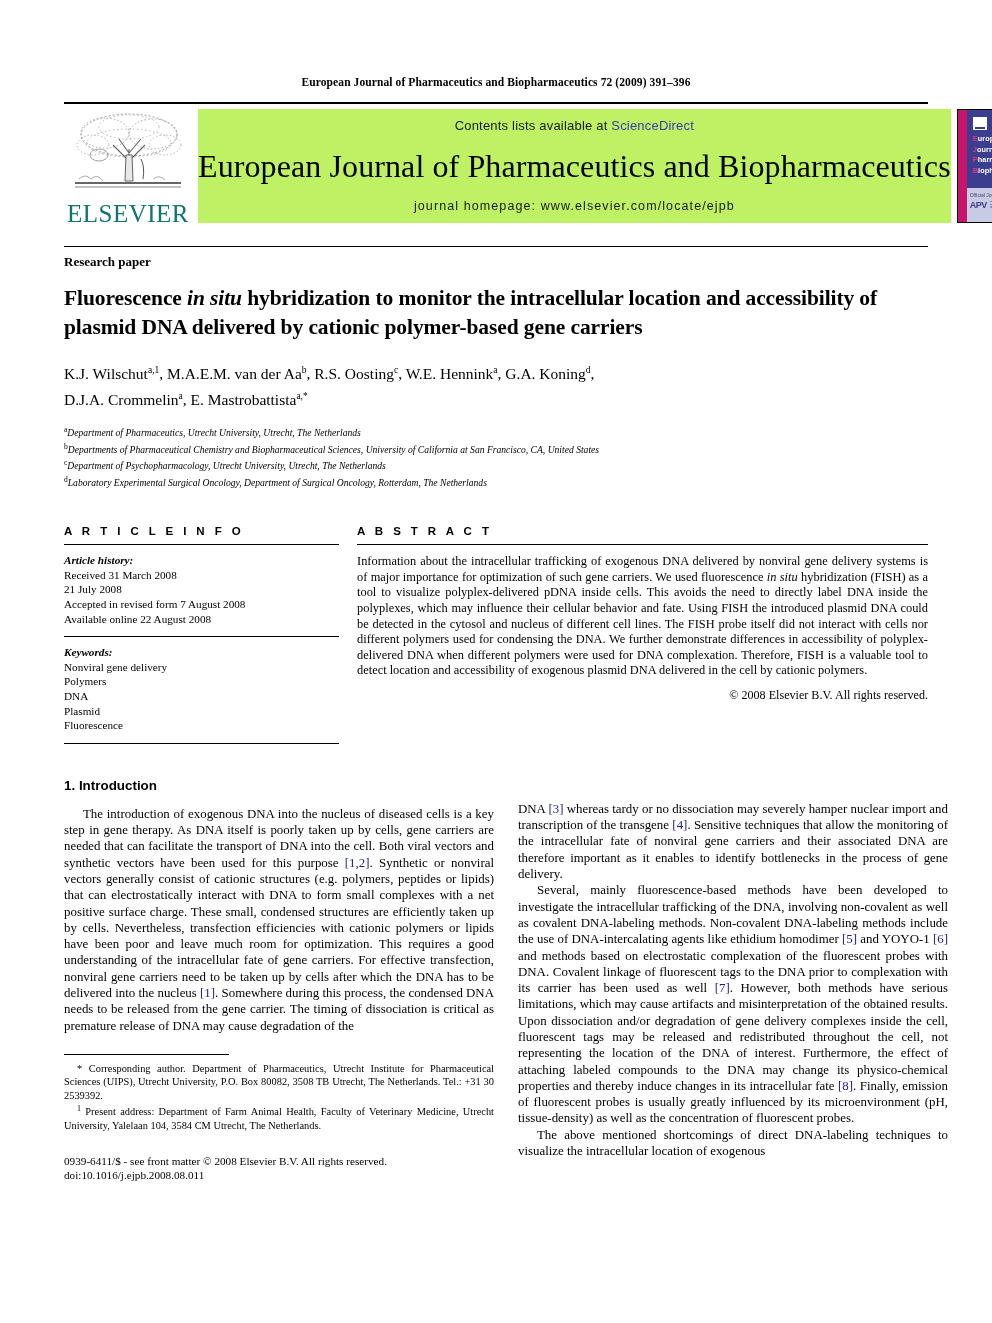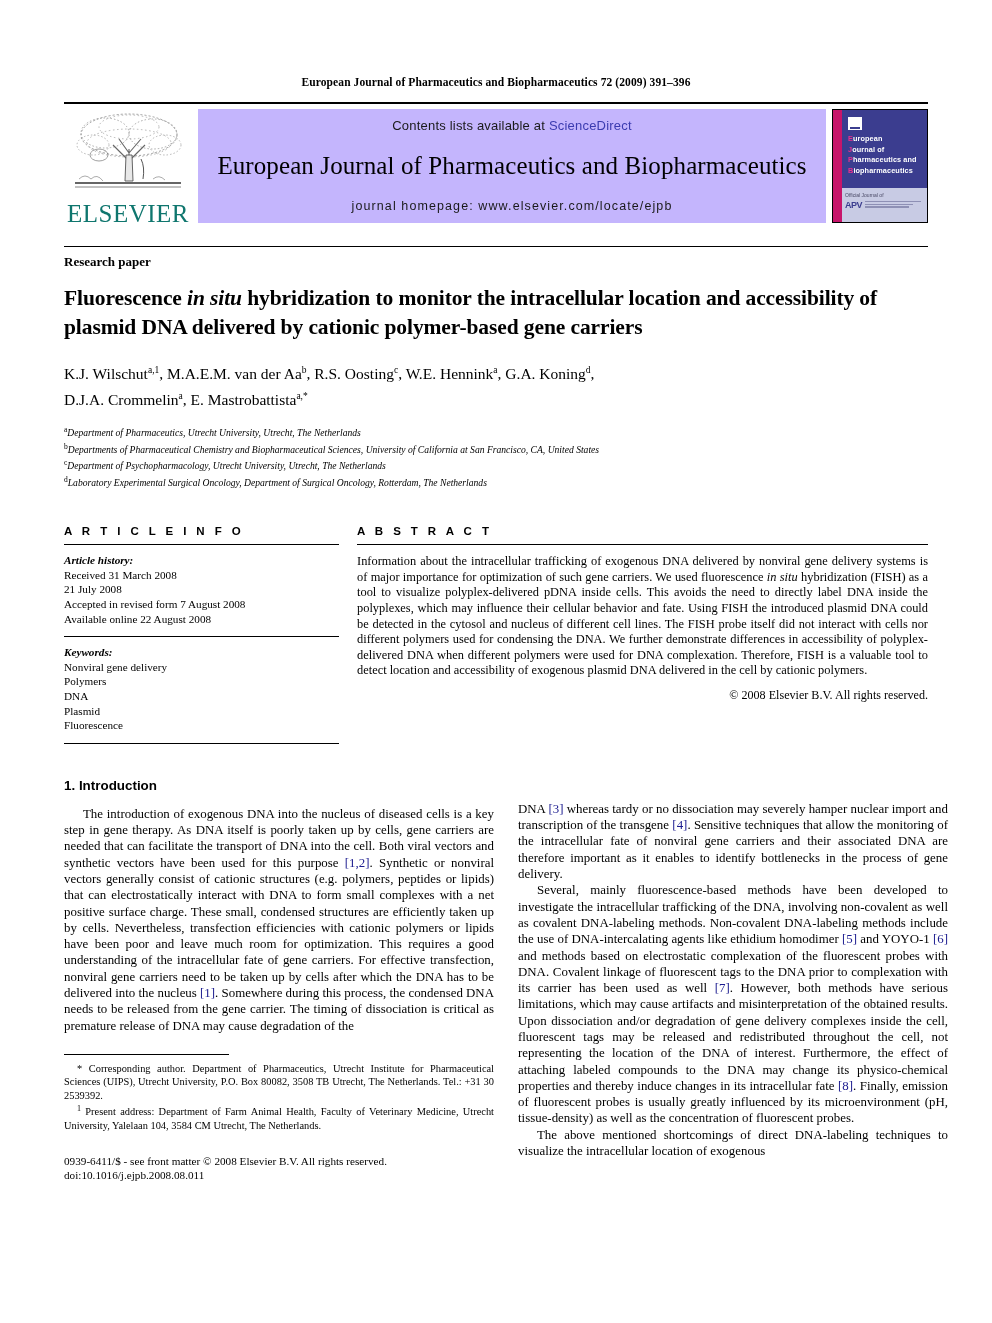--- a/index.html
+++ b/index.html
@@ -48,38 +48,38 @@
     font-family: "Liberation Serif", serif;
     font-size: 25px;
     letter-spacing: 0.5px;
     color: #0f766e;
     line-height: 1;
     padding-bottom: 2px;
   }
 
   .masthead-center {
     flex: 1 1 auto;
-    background: #c4b5fd;
+    background: #bef264;
     margin: 5px 6px 5px 6px;
     display: flex;
     flex-direction: column;
     align-items: center;
     justify-content: space-between;
     padding: 9px 0 10px 0;
   }
   .contents-line {
     font-family: "Liberation Sans", sans-serif;
     font-size: 13px;
     color: #1a1a1a;
     letter-spacing: 0.2px;
   }
   .sd-link { color: #3b3bb0; }
   .journal-title {
     font-family: "Liberation Serif", serif;
-    font-size: 25px;
+    font-size: 32px;
     color: #000;
     letter-spacing: 0.1px;
     white-space: nowrap;
   }
   .homepage-line {
     font-family: "Liberation Sans", sans-serif;
     font-size: 12.5px;
     letter-spacing: 1.1px;
     color: #1a1a1a;
   }

